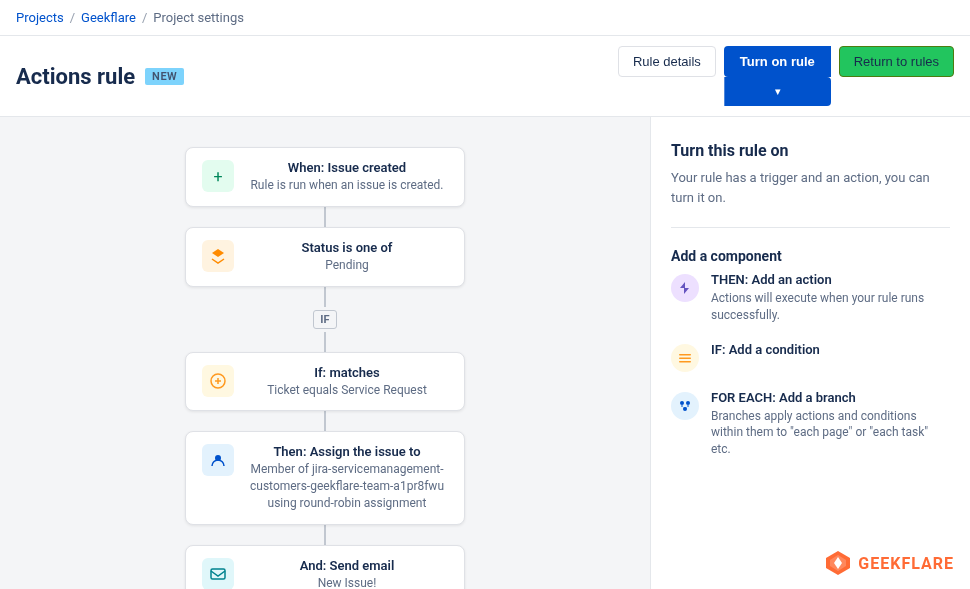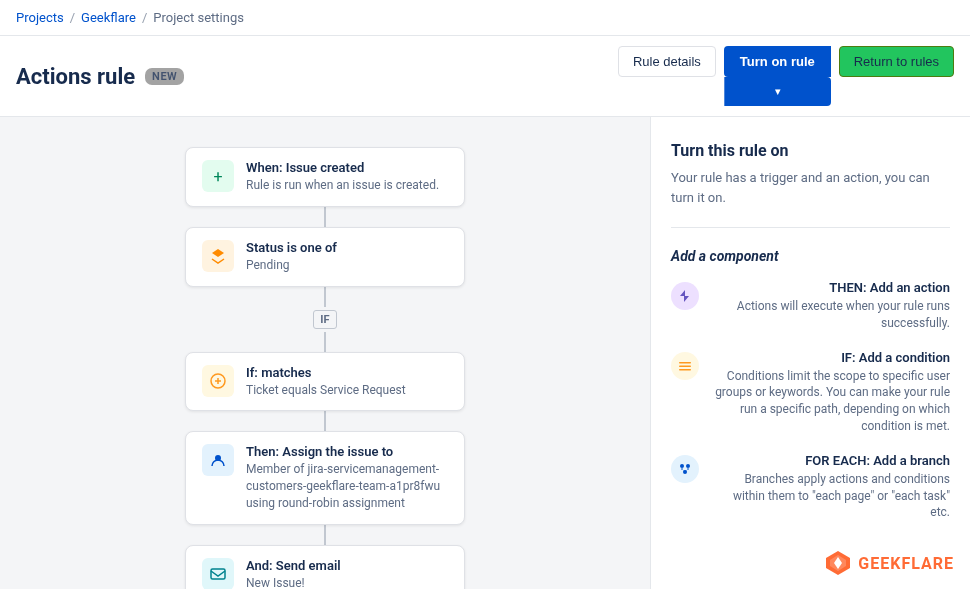--- a/index.html
+++ b/index.html
@@ -39,26 +39,26 @@
       display: flex;
       align-items: center;
       gap: 10px;
     }
     .rule-title {
       font-size: 22px;
       font-weight: 700;
       color: #172b4d;
     }
     .new-badge {
-      background: #a3a3a3;
+      background: #7dd3fc;
       color: #42526e;
       font-size: 11px;
       font-weight: 600;
       padding: 2px 7px;
-      border-radius: 7px;
+      border-radius: 2px;
       letter-spacing: 0.5px;
     }
     .header-right {
       display: flex;
       align-items: flex-start;
       gap: 8px;
     }
     .btn-rule-details {
       background: #fff;
       border: 1px solid #dfe1e6;
@@ -152,21 +152,21 @@
       flex-shrink: 0;
       font-size: 16px;
     }
 
     .node-icon.green { background: #e3fcef; color: #00875a; }
     .node-icon.orange { background: #fff3e0; color: #ff8b00; }
     .node-icon.yellow { background: #fff8e1; color: #ff991f; }
     .node-icon.blue { background: #e3f2fd; color: #0052cc; }
     .node-icon.teal { background: #e0f7fa; color: #00838f; }
 
-    .node-content { flex: 1; }
+    .node-content { flex: 1; text-align: center; }
     .node-title {
       font-size: 13px;
       font-weight: 600;
       color: #172b4d;
       margin-bottom: 2px;
     }
     .node-subtitle {
       font-size: 12px;
       color: #5e6c84;
       line-height: 1.4;
@@ -221,22 +221,21 @@
     }
     .panel-divider {
       height: 1px;
       background: #e4e7eb;
       margin-bottom: 20px;
     }
     .panel-add-title {
       font-size: 14px;
       font-weight: 700;
       color: #172b4d;
-      margin-bottom: 16px;
-      font-style: italic;
+      margin-bottom: 8px;
     }
 
     .component-item {
       display: flex;
       align-items: flex-start;
       gap: 12px;
       margin-bottom: 18px;
     }
     .component-icon {
       width: 28px;
@@ -246,21 +245,21 @@
       align-items: center;
       justify-content: center;
       flex-shrink: 0;
       font-size: 14px;
       margin-top: 2px;
     }
     .component-icon.purple { background: #ede0ff; color: #6554c0; }
     .component-icon.yellow-bg { background: #fff8e1; color: #ff991f; }
     .component-icon.blue-bg { background: #e3f2fd; color: #0052cc; }
 
-    .component-text { flex: 1; text-align: right; }
+    .component-text { flex: 1; }
     .component-name {
       font-size: 13px;
       font-weight: 600;
       color: #172b4d;
       margin-bottom: 3px;
     }
     .component-desc {
       font-size: 12px;
       color: #5e6c84;
       line-height: 1.4;
@@ -413,21 +412,20 @@
     <div class="component-item">
       <div class="component-icon yellow-bg">
         <svg width="14" height="14" viewBox="0 0 14 14" fill="none">
           <rect x="1" y="3" width="12" height="1.5" rx="0.75" fill="#ff991f"></rect>
           <rect x="1" y="6.5" width="12" height="1.5" rx="0.75" fill="#ff991f"></rect>
           <rect x="1" y="10" width="12" height="1.5" rx="0.75" fill="#ff991f"></rect>
         </svg>
       </div>
       <div class="component-text">
         <div class="component-name">IF: Add a condition</div>
-        <div class="component-desc">Conditions limit the scope to specific user groups or keywords. You can make your rule run a specific path, depending on which condition is met.</div>
       </div>
     </div>
 
     <div class="component-item">
       <div class="component-icon blue-bg">
         <svg width="14" height="14" viewBox="0 0 14 14" fill="none">
           <circle cx="4" cy="4" r="2" fill="#0052cc"></circle>
           <circle cx="10" cy="4" r="2" fill="#0052cc"></circle>
           <circle cx="7" cy="10" r="2" fill="#0052cc"></circle>
           <path d="M4 6v2M10 6v2M5.5 9h3" stroke="#0052cc" stroke-width="1"></path>

